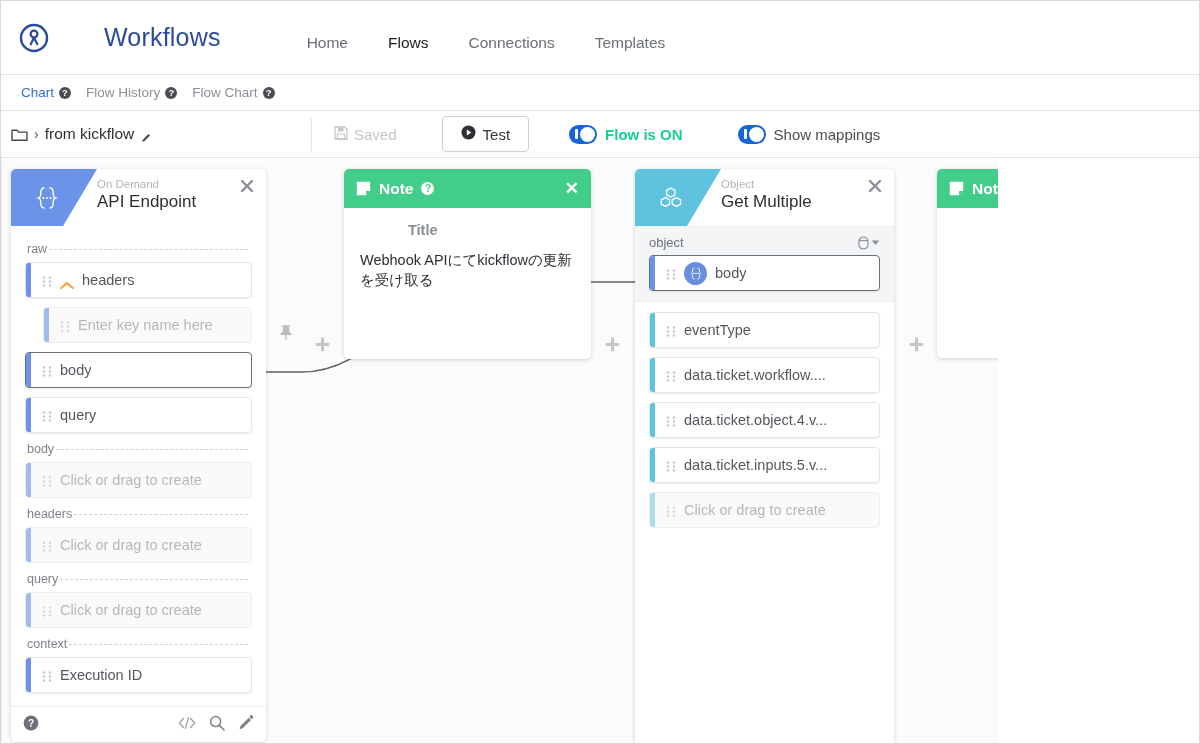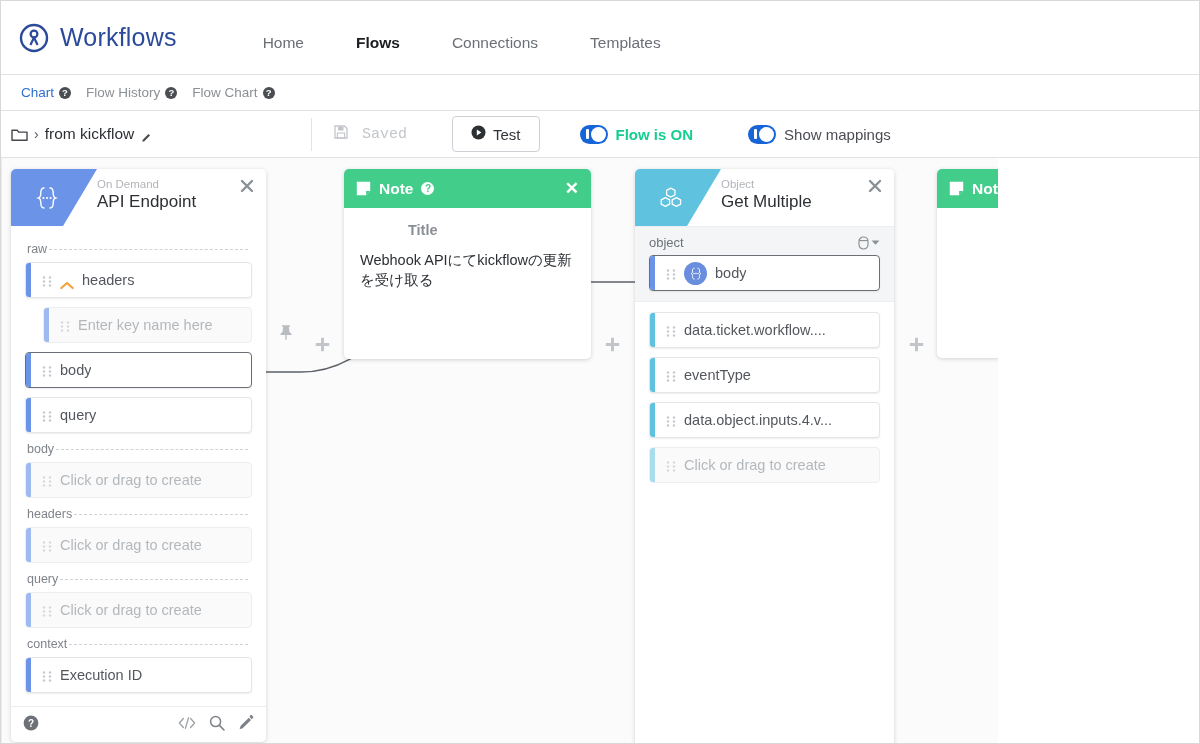--- a/index.html
+++ b/index.html
@@ -17,32 +17,32 @@
     overflow: hidden;
   }
 
   
   .topnav {
     position: absolute; left: 0; top: 0; width: 1200px; height: 74px;
     background: #ffffff;
     border-bottom: 1px solid #e2e2e2;
     display: flex; align-items: center;
   }
-  .brand { display: flex; align-items: center; margin-left: 18px; }
+  .brand { display: flex; align-items: center; margin-left: 18px; gap: 44px; }
   .brand-logo { width: 30px; height: 30px; }
   .brand-name {
     font-size: 25px; color: #2b4a9b; margin-left: 11px;
     font-weight: 400; letter-spacing: .2px;
   }
-  .navlinks { display: flex; align-items: center; margin-left: 66px; gap: 12px; margin-top: 10px; }
+  .navlinks { display: flex; align-items: center; margin-left: 66px; gap: 0; margin-top: 10px; }
   .navlink {
     font-size: 15.5px; color: #6b6f76; padding: 6px 20px; cursor: pointer;
     white-space: nowrap;
   }
-  .navlink.active { color: #1b1d20; font-weight: 700; }
+  .navlink.active { color: #1b1d20; font-weight: 400; }
 
   
   .subnav {
     position: absolute; left: 0; top: 74px; width: 1200px; height: 36px;
     background: #ffffff; border-bottom: 1px solid #e2e2e2;
     display: flex; align-items: center; padding-left: 20px; gap: 15px;
   }
   .subnav-item { display: flex; align-items: center; gap: 5px; font-size: 13.5px; cursor: pointer; }
   .subnav-item .lbl { color: #8b9096; }
   .subnav-item.active .lbl { color: #2f6fd0; }
@@ -58,21 +58,21 @@
     background: #ffffff; border-bottom: 1px solid #e2e2e2;
     display: flex; align-items: center;
   }
   .breadcrumb { display: flex; align-items: center; gap: 6px; margin-left: 10px; width: 300px; }
   .folder-icon { width: 17px; height: 15px; }
   .crumb-sep { color: #55585d; font-size: 14px; }
   .crumb-text { font-size: 15.5px; color: #2c2f34; }
   .pencil-sm { width: 11px; height: 11px; margin-left: 1px; }
   .tb-divider { width: 1px; height: 33px; background: #e4e4e4; margin-right: 22px; }
   .saved {
-    display: flex; align-items: center; gap: 14px; color: #c3c6ca; font-size: 15px; font-family: Liberation Mono, monospace;
+    display: flex; align-items: center; gap: 6px; color: #c3c6ca; font-size: 15px;
   }
   .test-btn {
     display: flex; align-items: center; gap: 7px;
     margin-left: 45px;
     border: 1px solid #ccd0d4; border-radius: 4px; background: #fff;
     padding: 8px 18px; font-size: 15px; color: #32353a; cursor: pointer;
   }
   .toggle-group { display: flex; align-items: center; gap: 8px; margin-left: 40px; cursor: pointer; }
   .toggle-group.second { margin-left: 55px; }
   .toggle {
@@ -609,49 +609,63 @@
           <span class="grip">
             <svg width="11" height="13" viewBox="0 0 11 13">
               <circle cx="2" cy="2.5" r="1.2" fill="#c5c9ce"></circle>
                 <circle cx="8" cy="2.5" r="1.2" fill="#c5c9ce"></circle>
               <circle cx="2" cy="6.5" r="1.2" fill="#c5c9ce"></circle>
                 <circle cx="8" cy="6.5" r="1.2" fill="#c5c9ce"></circle>
               <circle cx="2" cy="10.5" r="1.2" fill="#c5c9ce"></circle>
                 <circle cx="8" cy="10.5" r="1.2" fill="#c5c9ce"></circle>
             </svg>
           </span>
-          <span class="ftext">data.ticket.workflow....</span>
+          <span class="ftext">eventType</span>
         </div>
         <div class="field">
           <span class="accent" style="background:#5fc2de"></span>
           <span class="grip">
             <svg width="11" height="13" viewBox="0 0 11 13">
               <circle cx="2" cy="2.5" r="1.2" fill="#c5c9ce"></circle>
                 <circle cx="8" cy="2.5" r="1.2" fill="#c5c9ce"></circle>
               <circle cx="2" cy="6.5" r="1.2" fill="#c5c9ce"></circle>
                 <circle cx="8" cy="6.5" r="1.2" fill="#c5c9ce"></circle>
               <circle cx="2" cy="10.5" r="1.2" fill="#c5c9ce"></circle>
                 <circle cx="8" cy="10.5" r="1.2" fill="#c5c9ce"></circle>
             </svg>
           </span>
-          <span class="ftext">eventType</span>
+          <span class="ftext">data.ticket.workflow....</span>
         </div>
         <div class="field">
           <span class="accent" style="background:#5fc2de"></span>
           <span class="grip">
             <svg width="11" height="13" viewBox="0 0 11 13">
               <circle cx="2" cy="2.5" r="1.2" fill="#c5c9ce"></circle>
                 <circle cx="8" cy="2.5" r="1.2" fill="#c5c9ce"></circle>
               <circle cx="2" cy="6.5" r="1.2" fill="#c5c9ce"></circle>
                 <circle cx="8" cy="6.5" r="1.2" fill="#c5c9ce"></circle>
               <circle cx="2" cy="10.5" r="1.2" fill="#c5c9ce"></circle>
                 <circle cx="8" cy="10.5" r="1.2" fill="#c5c9ce"></circle>
             </svg>
           </span>
-          <span class="ftext">data.object.inputs.4.v...</span>
+          <span class="ftext">data.ticket.object.4.v...</span>
+        </div>
+        <div class="field">
+          <span class="accent" style="background:#5fc2de"></span>
+          <span class="grip">
+            <svg width="11" height="13" viewBox="0 0 11 13">
+              <circle cx="2" cy="2.5" r="1.2" fill="#c5c9ce"></circle>
+                <circle cx="8" cy="2.5" r="1.2" fill="#c5c9ce"></circle>
+              <circle cx="2" cy="6.5" r="1.2" fill="#c5c9ce"></circle>
+                <circle cx="8" cy="6.5" r="1.2" fill="#c5c9ce"></circle>
+              <circle cx="2" cy="10.5" r="1.2" fill="#c5c9ce"></circle>
+                <circle cx="8" cy="10.5" r="1.2" fill="#c5c9ce"></circle>
+            </svg>
+          </span>
+          <span class="ftext">data.ticket.inputs.5.v...</span>
         </div>
         <div class="field ghost">
           <span class="accent" style="background:#a9dced"></span>
           <span class="grip">
             <svg width="11" height="13" viewBox="0 0 11 13">
               <circle cx="2" cy="2.5" r="1.2" fill="#d6dade"></circle>
                 <circle cx="8" cy="2.5" r="1.2" fill="#d6dade"></circle>
               <circle cx="2" cy="6.5" r="1.2" fill="#d6dade"></circle>
                 <circle cx="8" cy="6.5" r="1.2" fill="#d6dade"></circle>
               <circle cx="2" cy="10.5" r="1.2" fill="#d6dade"></circle>

